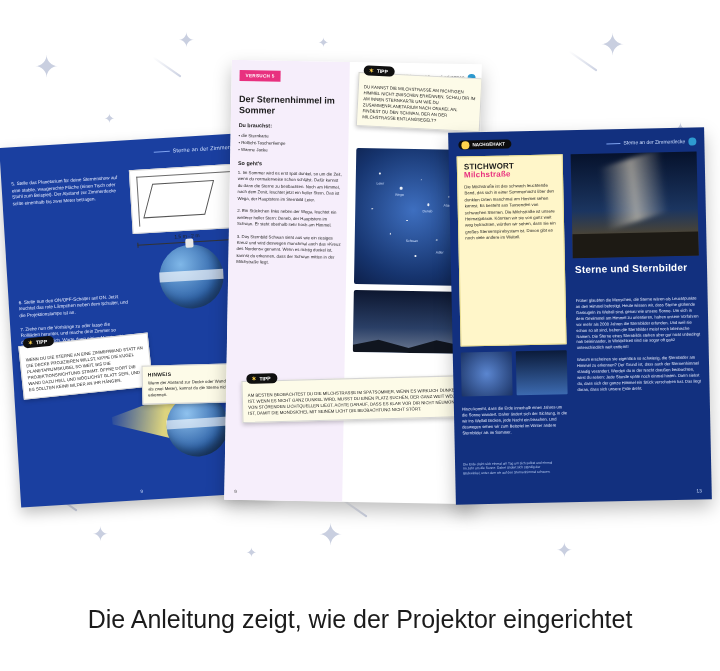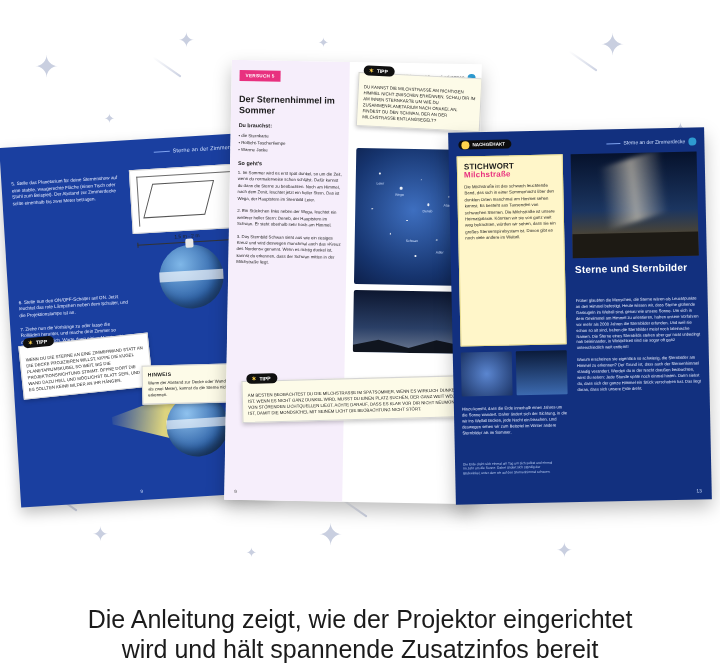--- a/index.html
+++ b/index.html
@@ -392,14 +392,13 @@
     </div>
 
     <div class="cap">Die Erde dreht sich einmal am Tag um sich selbst und einmal im Jahr um die Sonne. Daher ändert sich ständig der Blickwinkel, unter dem wir auf den Sternenhimmel schauen.</div>
 
     <div class="pg-num-right">13</div>
   </div>
 </div>
 
 <div class="caption">
   <div class="l">Die Anleitung zeigt, wie der Projektor eingerichtet</div>
-  <div class="l">wird und hält spannende Zusatzinfos bereit</div>
 </div>
 
 </body></html>

